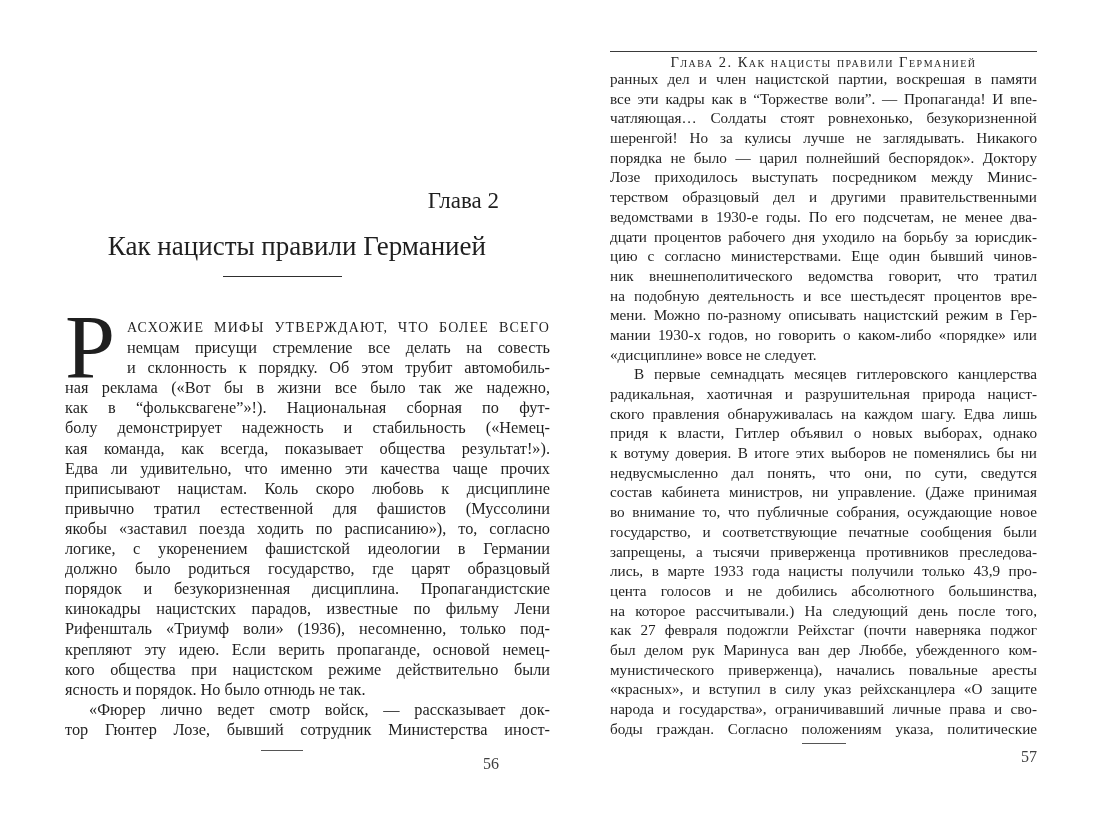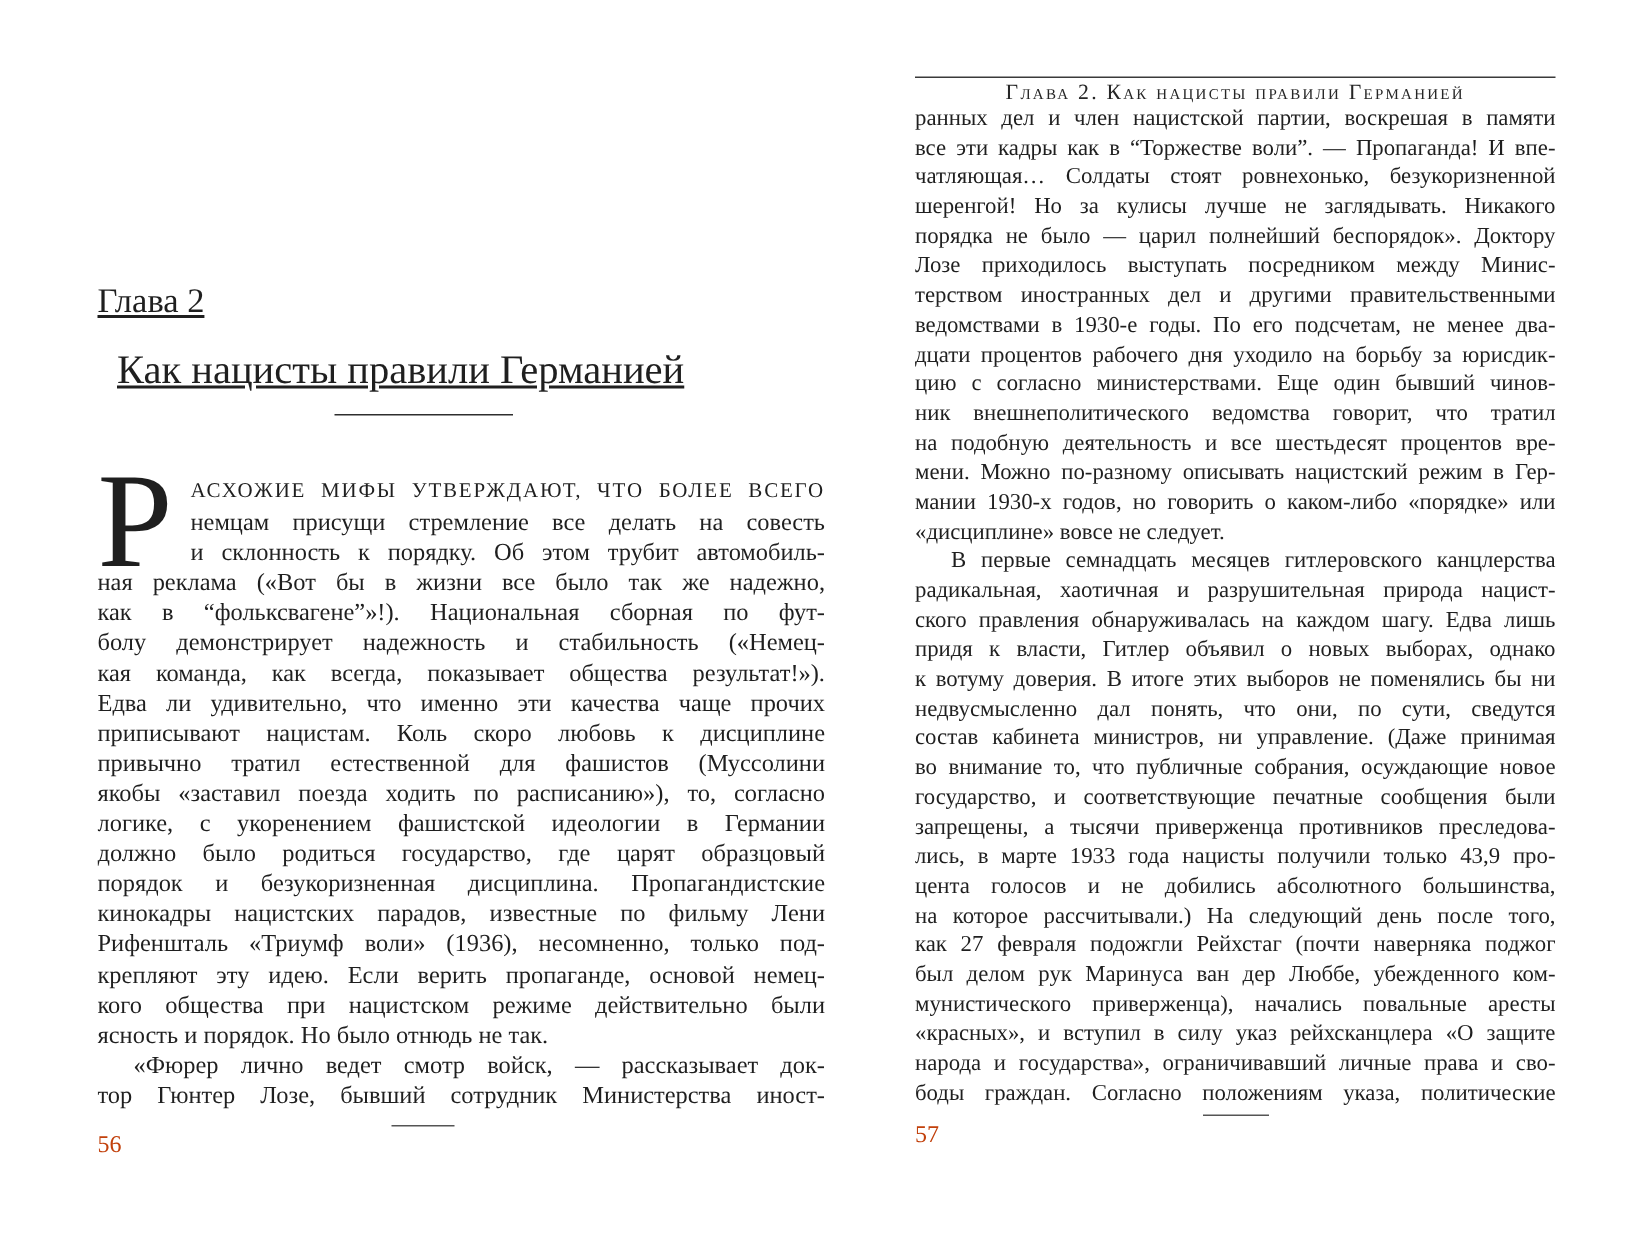--- a/index.html
+++ b/index.html
@@ -6,21 +6,21 @@
   body{
     width:1100px;height:825px;position:relative;overflow:hidden;
     background:#ffffff;color:#1f1f1f;
     font-family:"Liberation Serif","DejaVu Serif",serif;
   }
   .page{position:absolute;top:0;height:825px;}
   .page-left{left:65px;width:485px;}
   .page-right{left:610px;width:427px;}
 
   
-  .chapter-head{position:absolute;top:186px;left:0;width:434px;text-align:left;text-decoration:underline;}
+  .chapter-head{position:absolute;top:186px;left:0;width:434px;text-align:right;}
   .chapter-number{font-size:23px;line-height:30px;}
   .chapter-title{font-size:27px;line-height:34px;font-weight:normal;margin:13px;}
   .title-rule{width:119px;height:0;border-top:1px solid #2e2e2e;margin:11px auto 0;}
 
   
   .running-head{position:absolute;top:24px;left:0;width:427px;text-align:center;
     font-size:14.5px;letter-spacing:1.5px;font-variant-caps:small-caps;color:#262626;margin-top:30px;}
   .header-rule{position:absolute;top:51px;left:0;width:427px;height:0;border-top:1px solid #3a3a3a;}
 
   
@@ -36,21 +36,21 @@
   .bl.last{text-align-last:left;}
   .bl.indent{text-indent:24px;}
   .bl.caps{font-size:14px;letter-spacing:1.2px;}
 
   .dropcap{
     float:left;width:58px;height:60px;margin-right:4px;
     font-size:90px;line-height:60px;text-align:left;overflow:visible;
   }
 
   
-  .folio{position:absolute;text-align:left;font-size:16px;color:#c2410c;}
+  .folio{position:absolute;text-align:right;font-size:16px;color:#404040;}
   .folio-left{top:750px;left:0;width:434px;}
   .folio-right{top:743px;left:0;width:427px;}
   .folio-rule{height:0;border-top:1px solid #555;margin:0 auto 4px;}
   .folio-left .folio-rule{width:42px;}
   .folio-right .folio-rule{width:44px;}
 </style>
 </head>
 <body>
 
 <div>
@@ -99,21 +99,21 @@
       <div class="header-rule"></div>
     </header>
 
     <div class="body-text right-body">
         <div class="bl">ранных дел и член нацистской партии, воскрешая в памяти</div>
         <div class="bl">все эти кадры как в “Торжестве воли”. — Пропаганда! И впе-</div>
         <div class="bl">чатляющая… Солдаты стоят ровнехонько, безукоризненной</div>
         <div class="bl">шеренгой! Но за кулисы лучше не заглядывать. Никакого</div>
         <div class="bl">порядка не было — царил полнейший беспорядок». Доктору</div>
         <div class="bl">Лозе приходилось выступать посредником между Минис-</div>
-        <div class="bl">терством иностранных дел и другими правительственными</div>
+        <div class="bl">терством образцовый дел и другими правительственными</div>
         <div class="bl">ведомствами в 1930-е годы. По его подсчетам, не менее два-</div>
         <div class="bl">дцати процентов рабочего дня уходило на борьбу за юрисдик-</div>
         <div class="bl">цию с согласно министерствами. Еще один бывший чинов-</div>
         <div class="bl">ник внешнеполитического ведомства говорит, что тратил</div>
         <div class="bl">на подобную деятельность и все шестьдесят процентов вре-</div>
         <div class="bl">мени. Можно по-разному описывать нацистский режим в Гер-</div>
         <div class="bl">мании 1930-х годов, но говорить о каком-либо «порядке» или</div>
         <div class="bl last">«дисциплине» вовсе не следует.</div>
         <div class="bl indent">В первые семнадцать месяцев гитлеровского канцлерства</div>
         <div class="bl">радикальная, хаотичная и разрушительная природа нацист-</div>

